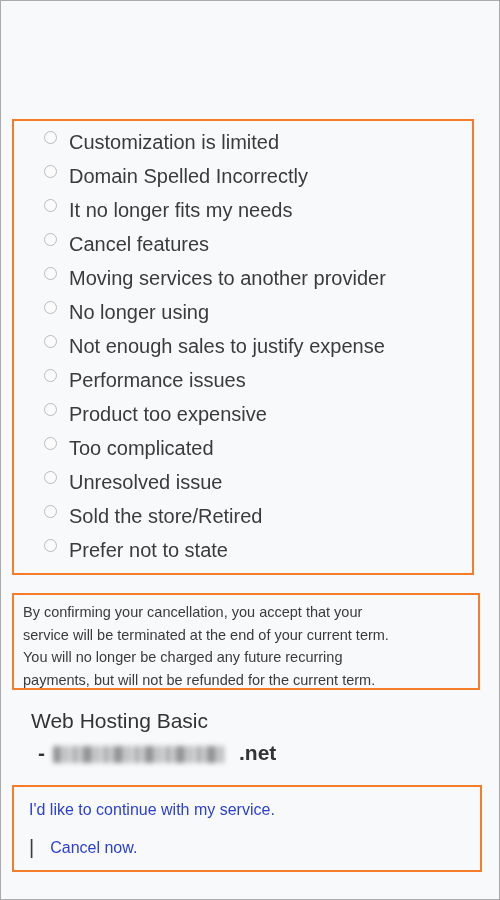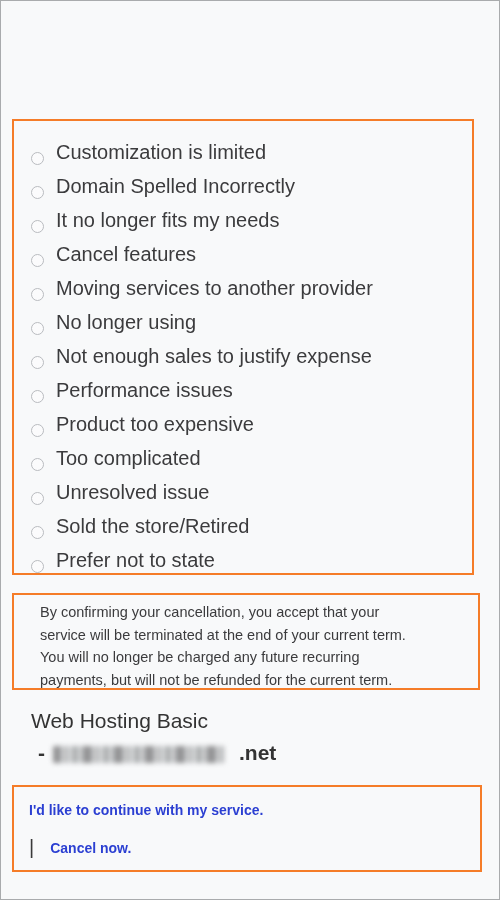--- a/index.html
+++ b/index.html
@@ -59,23 +59,23 @@
     position: absolute;
     left: 0;
     top: 0;
     width: 100%;
     padding: 9px 0 0 0;
     margin: 0;
     list-style: none;
   }
   .reason-item {
     display: flex;
-    align-items: flex-end;
+    align-items: flex-start;
     height: 34px;
-    padding-left: 17px;
+    padding-left: 30px;
     cursor: pointer;
   }
   .radio-dot {
     flex: 0 0 auto;
     width: 13px;
     height: 13px;
     border-radius: 50%;
     border: 1px solid #b9bcc0;
     background: #fbfbfc;
     box-sizing: border-box;
@@ -93,21 +93,21 @@
 
   
   #disclaimer-box {
     left: 11px;
     top: 592px;
     width: 468px;
     height: 97px;
   }
   .disclaimer-text {
     position: absolute;
-    left: 26px;
+    left: 9px;
     top: 6px;
     width: 452px;
     font-size: 14.5px;
     line-height: 22.5px;
     color: #3b3b3d;
     font-weight: 400;
   }
   .disclaimer-text .dline {
     display: block;
     white-space: nowrap;
@@ -171,23 +171,23 @@
     height: 87px;
   }
   .action-row {
     position: absolute;
     left: 15px;
     width: 440px;
   }
   .action-row.first { top: 9px; }
   .action-row.second { top: 47px; display: flex; align-items: center; }
   .action-link {
-    font-size: 14px;
+    font-size: 16px;
     line-height: 28px;
-    font-weight: bold;
+    font-weight: normal;
     color: #2b3fd2;
     white-space: nowrap;
     text-decoration: none;
     cursor: pointer;
   }
   .sep-pipe {
     font-size: 20px;
     line-height: 26px;
     color: #3a3a3a;
     font-weight: 400;

